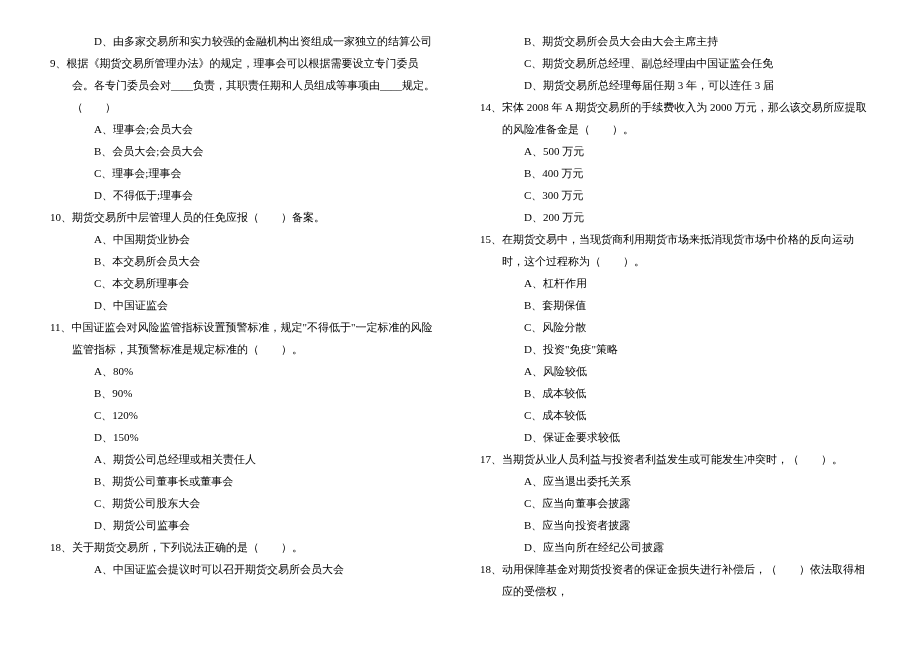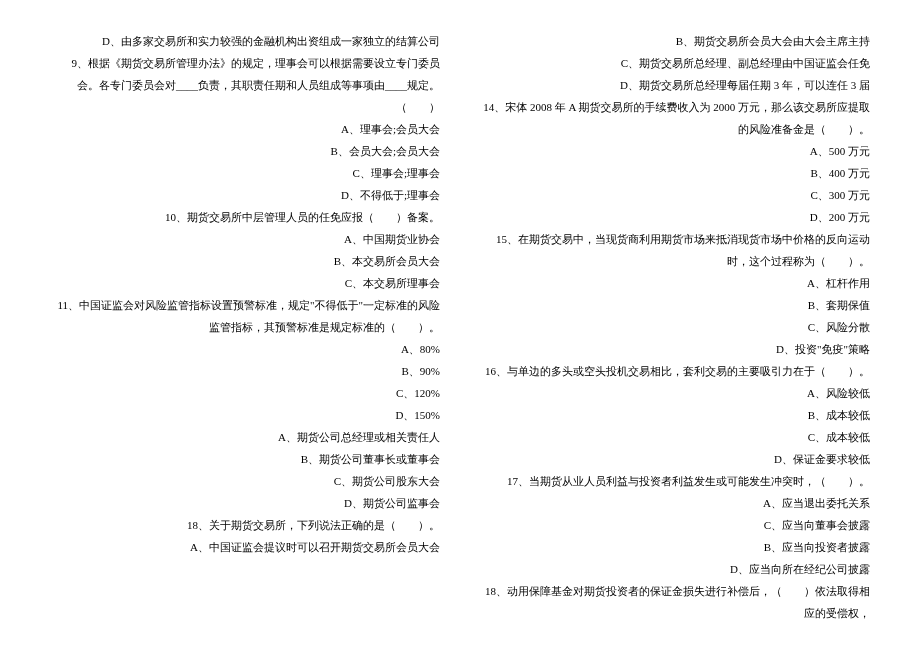--- a/index.html
+++ b/index.html
@@ -8,21 +8,20 @@
       color: #000;
       background: #fff;
       margin: 0;
       padding: 30px 50px;
       width: 820px;
       line-height: 2;
     }
     .columns {
       display: flex;
       gap: 40px;
-      text-align: right;
     }
     .col {
       flex: 1;
       min-width: 0;
     }
     .q-line {
       margin: 0;
       padding-left: 22px;
       text-indent: -22px;
     }
@@ -41,20 +40,21 @@
     <p class="q-line">9、根据《期货交易所管理办法》的规定，理事会可以根据需要设立专门委员会。各专门委员会对____负责，其职责任期和人员组成等事项由____规定。（　　）</p>
     <p class="opt">A、理事会;会员大会</p>
     <p class="opt">B、会员大会;会员大会</p>
     <p class="opt">C、理事会;理事会</p>
     <p class="opt">D、不得低于;理事会</p>
 
     <p class="q-line">10、期货交易所中层管理人员的任免应报（　　）备案。</p>
     <p class="opt">A、中国期货业协会</p>
     <p class="opt">B、本交易所会员大会</p>
     <p class="opt">C、本交易所理事会</p>
+    <p class="opt">D、中国证监会</p>
 
     <p class="q-line">11、中国证监会对风险监管指标设置预警标准，规定"不得低于"一定标准的风险监管指标，其预警标准是规定标准的（　　）。</p>
     <p class="opt">A、80%</p>
     <p class="opt">B、90%</p>
     <p class="opt">C、120%</p>
     <p class="opt">D、150%</p>
 
     <p class="opt">A、期货公司总经理或相关责任人</p>
     <p class="opt">B、期货公司董事长或董事会</p>
     <p class="opt">C、期货公司股东大会</p>
@@ -74,21 +74,20 @@
     <p class="opt">B、400 万元</p>
     <p class="opt">C、300 万元</p>
     <p class="opt">D、200 万元</p>
 
     <p class="q-line">15、在期货交易中，当现货商利用期货市场来抵消现货市场中价格的反向运动时，这个过程称为（　　）。</p>
     <p class="opt">A、杠杆作用</p>
     <p class="opt">B、套期保值</p>
     <p class="opt">C、风险分散</p>
     <p class="opt">D、投资"免疫"策略</p>
 
-    <p class="q-line">16、与单边的多头或空头投机交易相比，套利交易的主要吸引力在于（　　）。</p>
     <p class="opt">A、风险较低</p>
     <p class="opt">B、成本较低</p>
     <p class="opt">C、成本较低</p>
     <p class="opt">D、保证金要求较低</p>
 
     <p class="q-line">17、当期货从业人员利益与投资者利益发生或可能发生冲突时，（　　）。</p>
     <p class="opt">A、应当退出委托关系</p>
     <p class="opt">C、应当向董事会披露</p>
     <p class="opt">B、应当向投资者披露</p>
     <p class="opt">D、应当向所在经纪公司披露</p>

